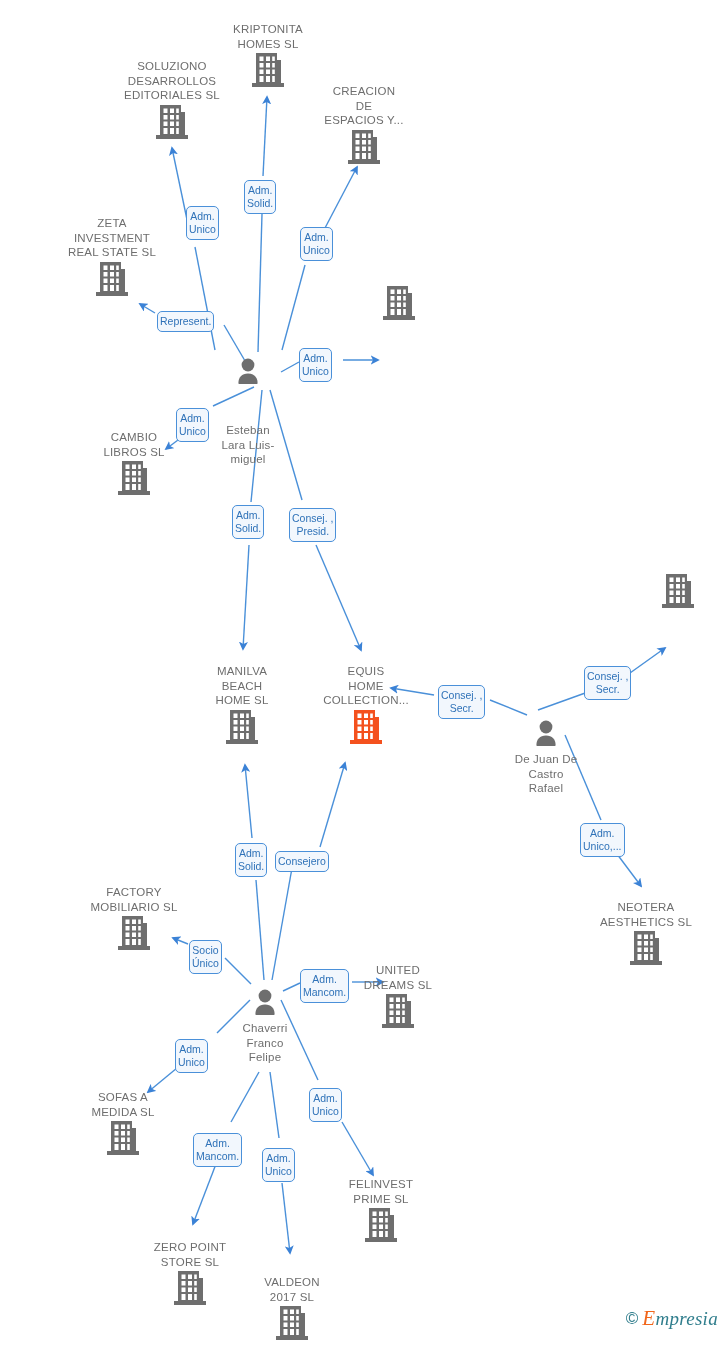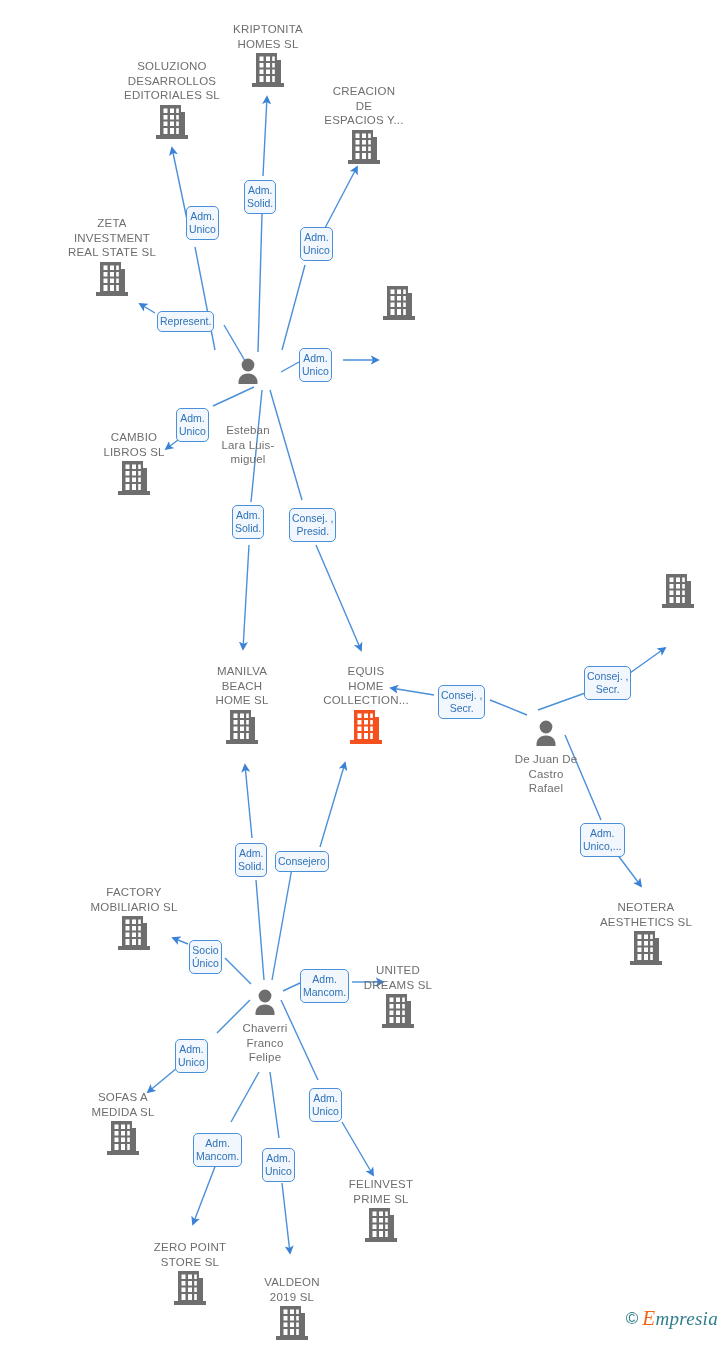--- a/index.html
+++ b/index.html
@@ -436,21 +436,21 @@
               <rect x="21.2" y="12" width="2.6" height="4.5"></rect>
               <rect x="8.5" y="18.5" width="4" height="4.5"></rect>
               <rect x="15" y="18.5" width="4" height="4.5"></rect>
               <rect x="21.2" y="18.5" width="2.6" height="4.5"></rect>
               <rect x="8.5" y="25" width="4" height="6"></rect>
               <rect x="15" y="25" width="4" height="6"></rect>
               <rect x="21.2" y="25" width="2.6" height="6"></rect>
             </g>
           </svg></span>
         <span class="cap">VALDEON
-2019  SL</span>
+2017  SL</span>
       </div>
       <div class="node person" style="left: 188px; top: 356px; width: 120px; flex-direction: column; gap: 33px;">
         <span class="cap">Esteban
 Lara Luis-
 miguel</span>
         <span class="icon"><svg width="30" height="30" viewBox="0 0 30 30">
             <circle cx="15" cy="9" r="6.4" fill="#6e6e6e"></circle>
             <path d="M15 17.5c-6.2 0-9.6 4.1-9.6 9.4 0 .7 .4 1.1 1 1.1h17.2c.6 0 1-.4 1-1.1 0-5.3-3.4-9.4-9.6-9.4z" fill="#6e6e6e"></path>
           </svg></span>
       </div>

